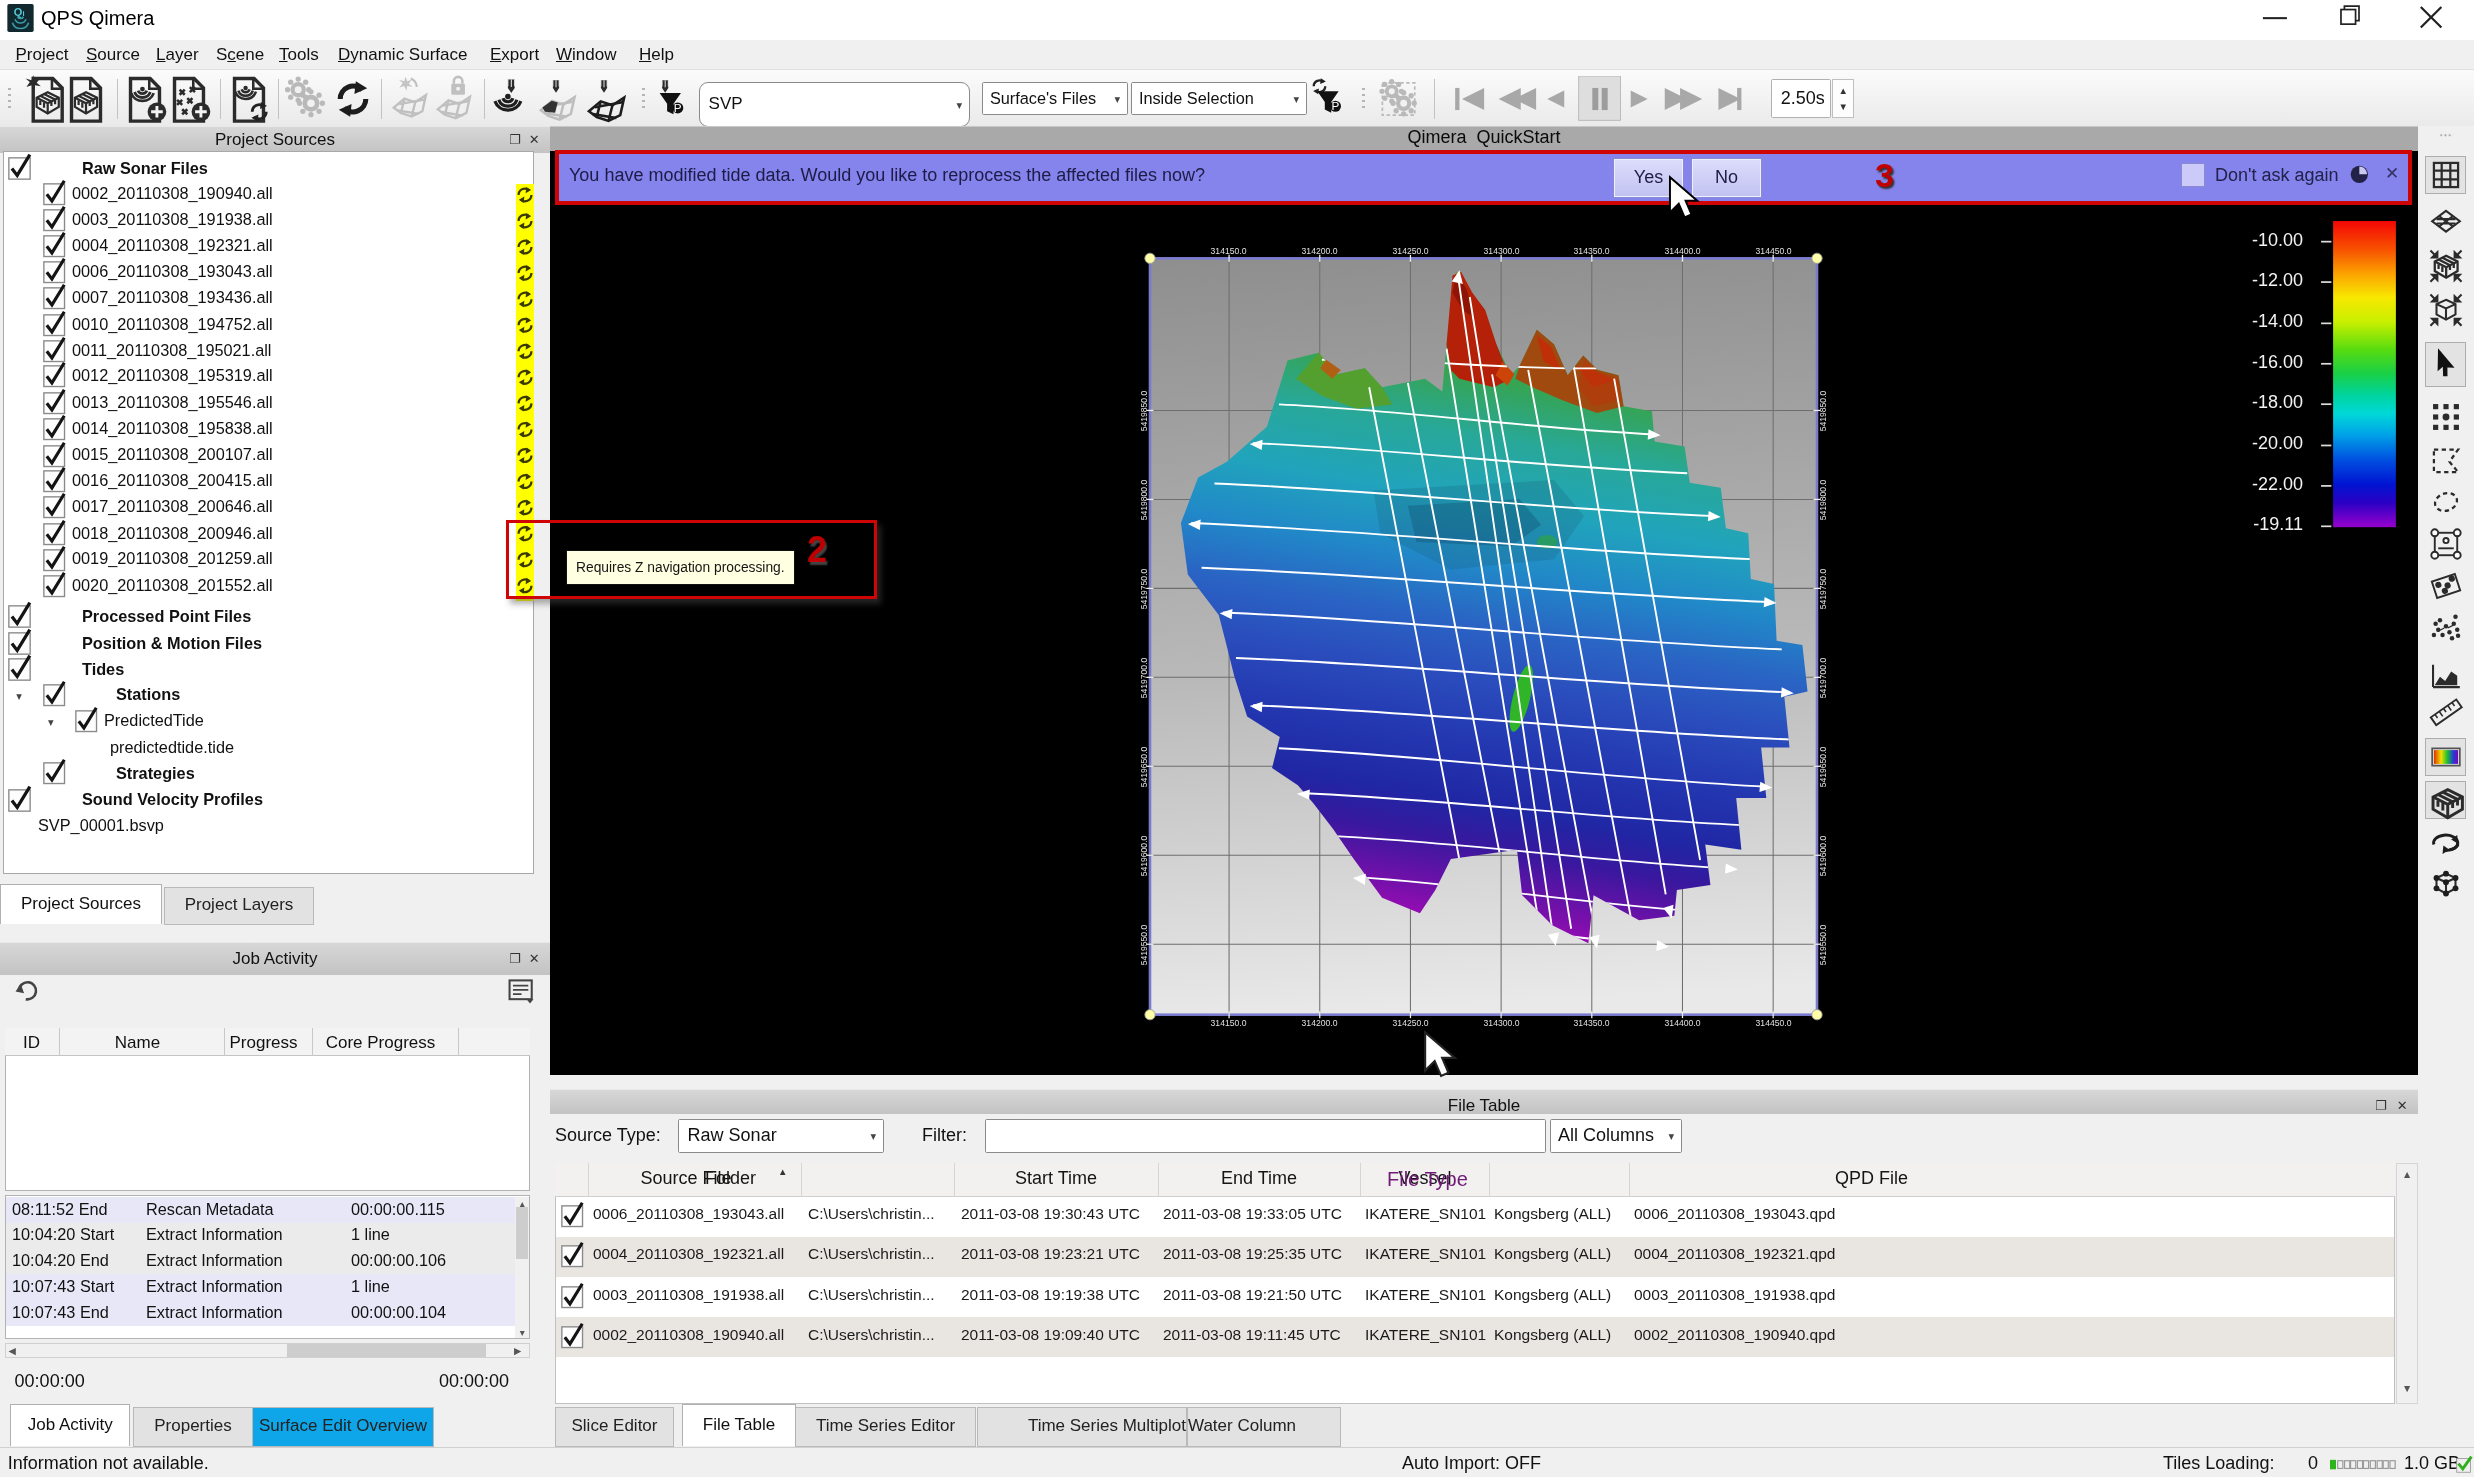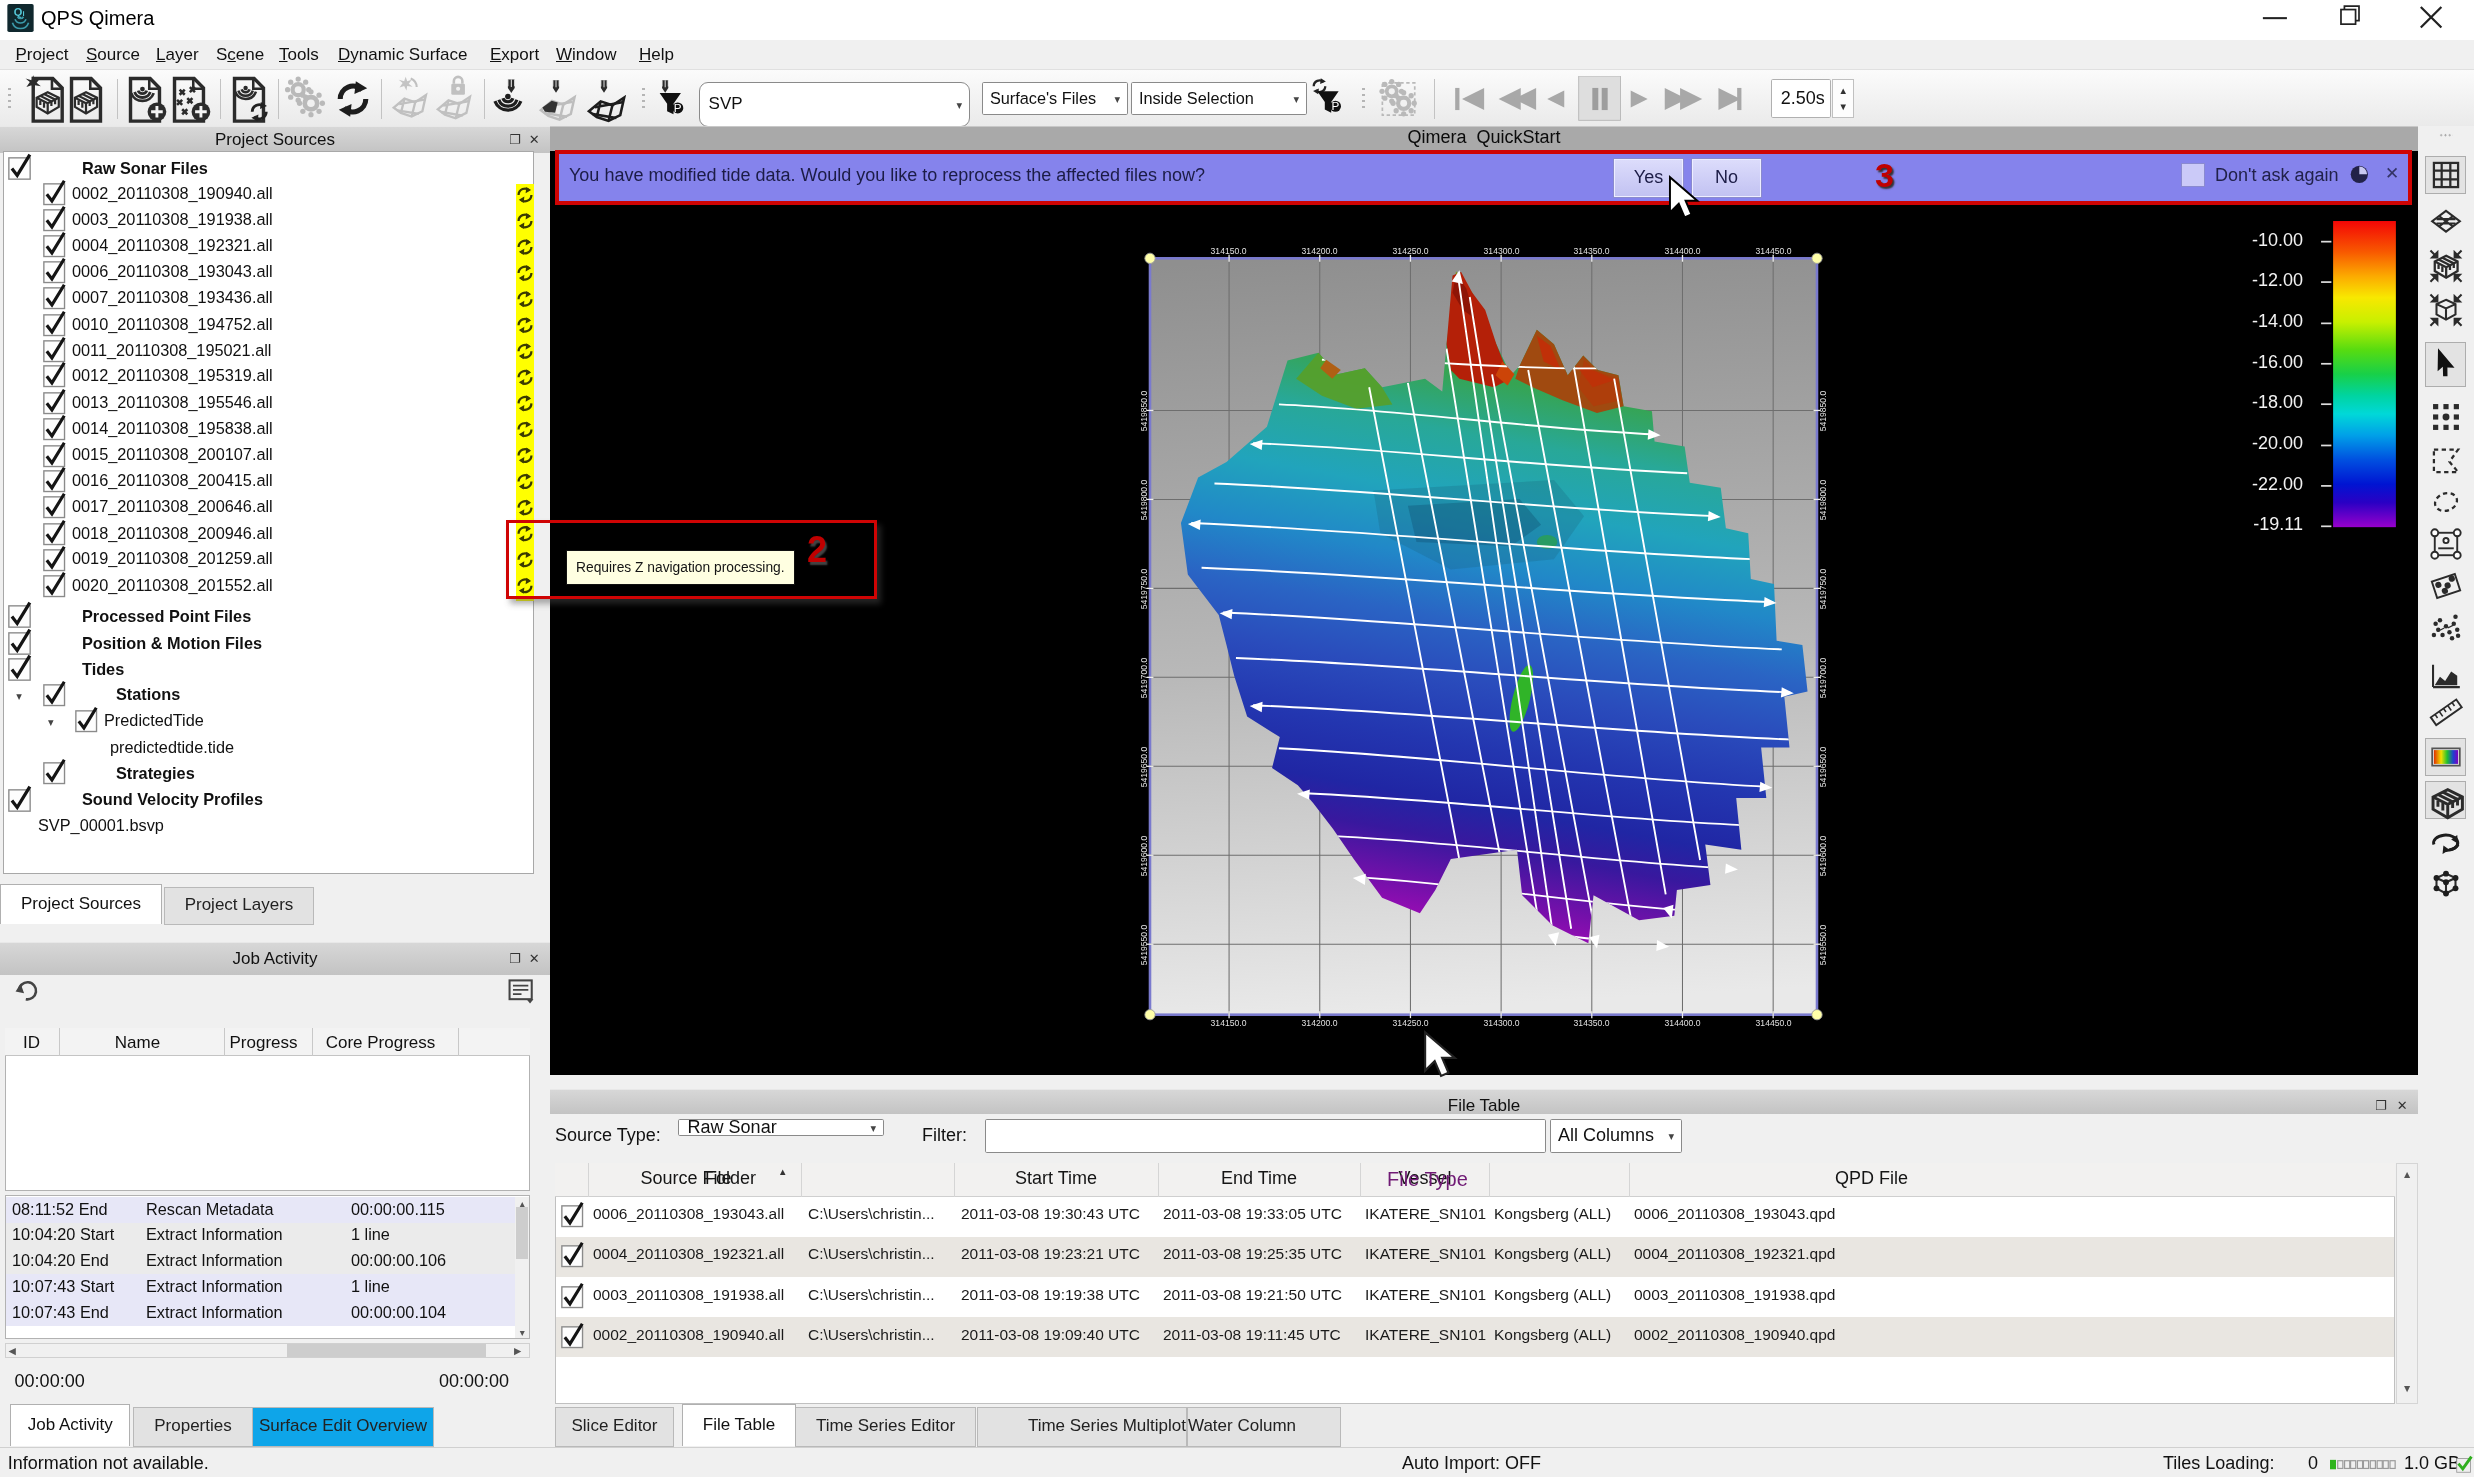--- a/index.html
+++ b/index.html
@@ -814,21 +814,21 @@
     <path transform="scale(1.15)" d="M2,2 L2,38 L11,29 L17,43 L24,40 L18,26 L30,26 Z" fill="#fff" stroke="#000" stroke-width="2"></path>
   </svg>
 <svg style="position:absolute;left:1423px;top:1030px;overflow:visible;z-index:60" width="34" height="43" viewBox="0 0 40 50">
     <path transform="scale(1.25)" d="M2,2 L2,38 L11,29 L17,43 L24,40 L18,26 L30,26 Z" fill="#fff" stroke="#222" stroke-width="2"></path>
   </svg>
 
 <div style="position:absolute;left:550px;top:1076px;width:1868px;height:13px;background:#f0f0f0"></div>
 <div style="position:absolute;left:550px;top:1112px;width:1868px;height:335px;background:#f0f0f0"></div>
 <div class="phead" style="left:550px;top:1089px;width:1868px;height:24px"><span>File Table</span><span class="dockbtn" style="right:31px">❐</span><span class="dockx">✕</span></div>
 <div style="position:absolute;left:555px;top:1125px;font-size:18px;color:#111">Source Type:</div>
-<div style="position:absolute;left:678px;top:1119px;width:206px;height:17px;background:#fff;border:0.9px solid #8a8a8a;border-radius:1.7px;box-sizing:border-box">
+<div style="position:absolute;left:678px;top:1119px;width:206px;height:34px;background:#fff;border:0.9px solid #8a8a8a;border-radius:1.7px;box-sizing:border-box">
     <div style="position:absolute;left:8.6px;top:50%;transform:translateY(-54%);font-size:18px;color:#111;white-space:nowrap">Raw Sonar</div>
     <div style="position:absolute;right:6.9px;top:50%;transform:translateY(-50%);font-size:11.2px;color:#444">▾</div>
   </div>
 <div style="position:absolute;left:922px;top:1125px;font-size:18px;color:#111">Filter:</div>
 <div style="position:absolute;left:985px;top:1119px;width:561px;height:34px;background:#fff;border:0.9px solid #8a8a8a;border-radius:1.7px;box-sizing:border-box"></div>
 <div style="position:absolute;left:1550px;top:1119px;width:132px;height:34px;background:#fff;border:0.9px solid #8a8a8a;border-radius:1.7px;box-sizing:border-box">
     <div style="position:absolute;left:6.9px;top:50%;transform:translateY(-54%);font-size:18px;color:#111;white-space:nowrap">All Columns</div>
     <div style="position:absolute;right:6.9px;top:50%;transform:translateY(-50%);font-size:11.2px;color:#444">▾</div>
   </div>
 <div style="position:absolute;left:555px;top:1163px;width:1840px;height:241px;background:#fff;border:0.9px solid #c0c0c0;box-sizing:border-box"></div>

